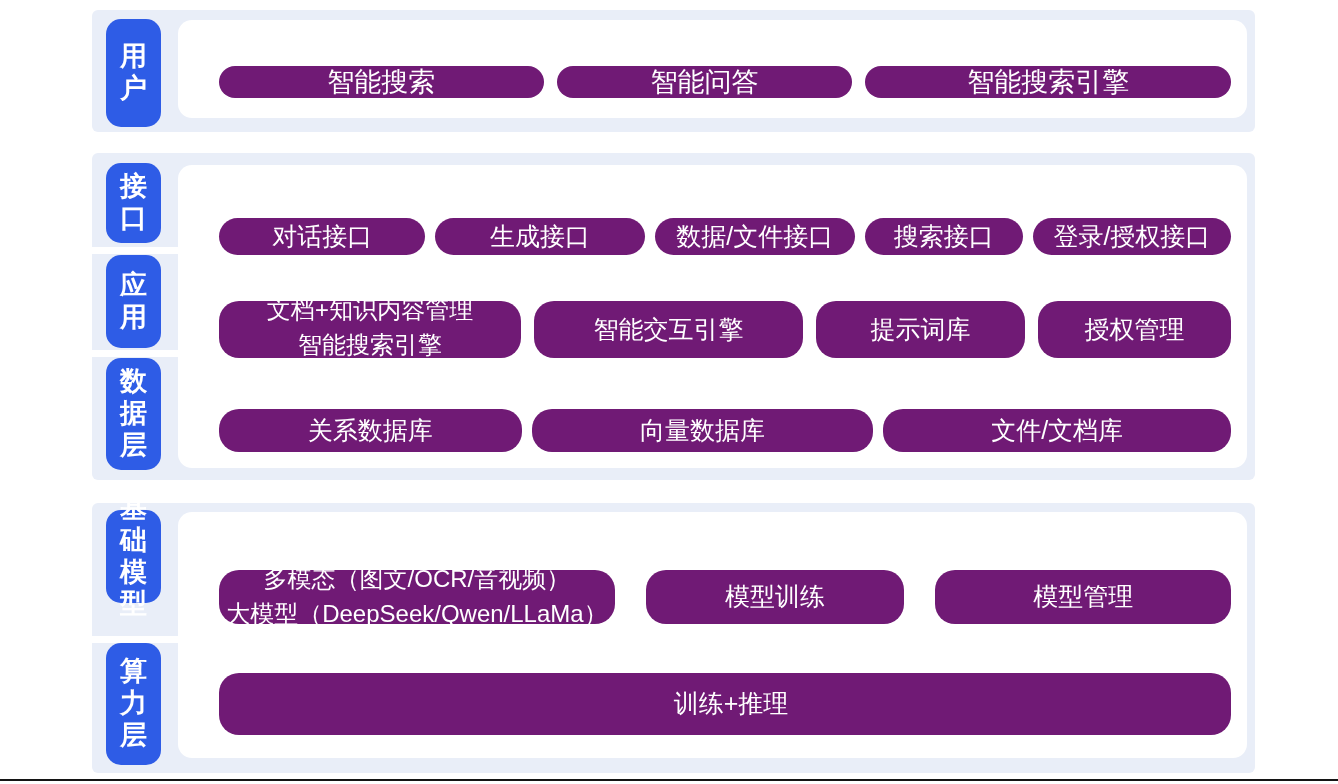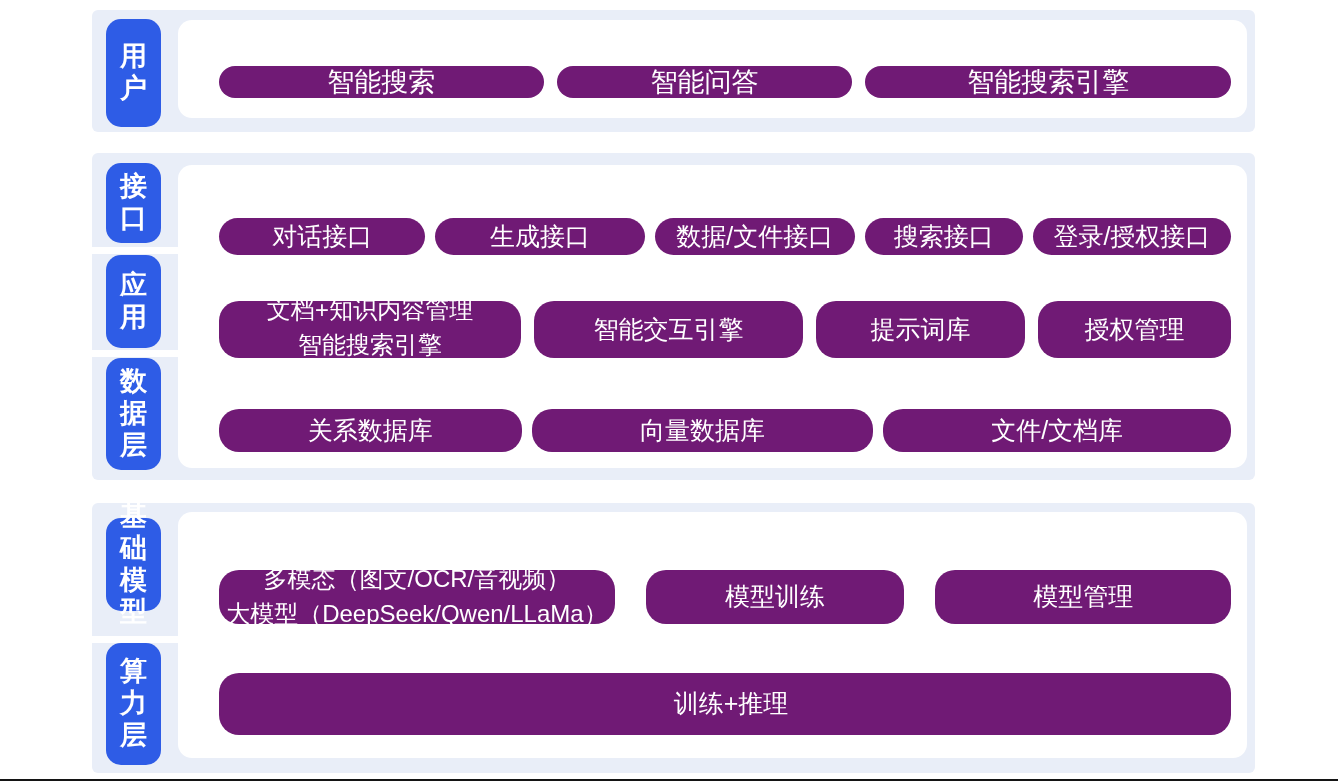--- a/index.html
+++ b/index.html
@@ -149,21 +149,21 @@
         <div class="box" style="flex:347;">
           <span>文件/文档库</span>
         </div>
       </div>
     </div>
   </section>
 
   <section class="layer-section" style="top:503px;height:270px;">
     <div class="bg-gap" style="top:133px;"></div>
 
-    <div class="vlabel" style="top:15px;height:93px;">
+    <div class="vlabel" style="top:7px;height:93px;">
       <span class="vlabel-text">基础模型</span>
     </div>
     <div class="vlabel" style="top:140px;height:122px;">
       <span class="vlabel-text">算力层</span>
     </div>
 
     <div class="panel" style="top:9px;height:246px;">
       <div class="row" style="top:25px;height:87px;gap:31px;">
         <div class="box ml" style="flex:395;">
           <span>多模态（图文/OCR/音视频）

